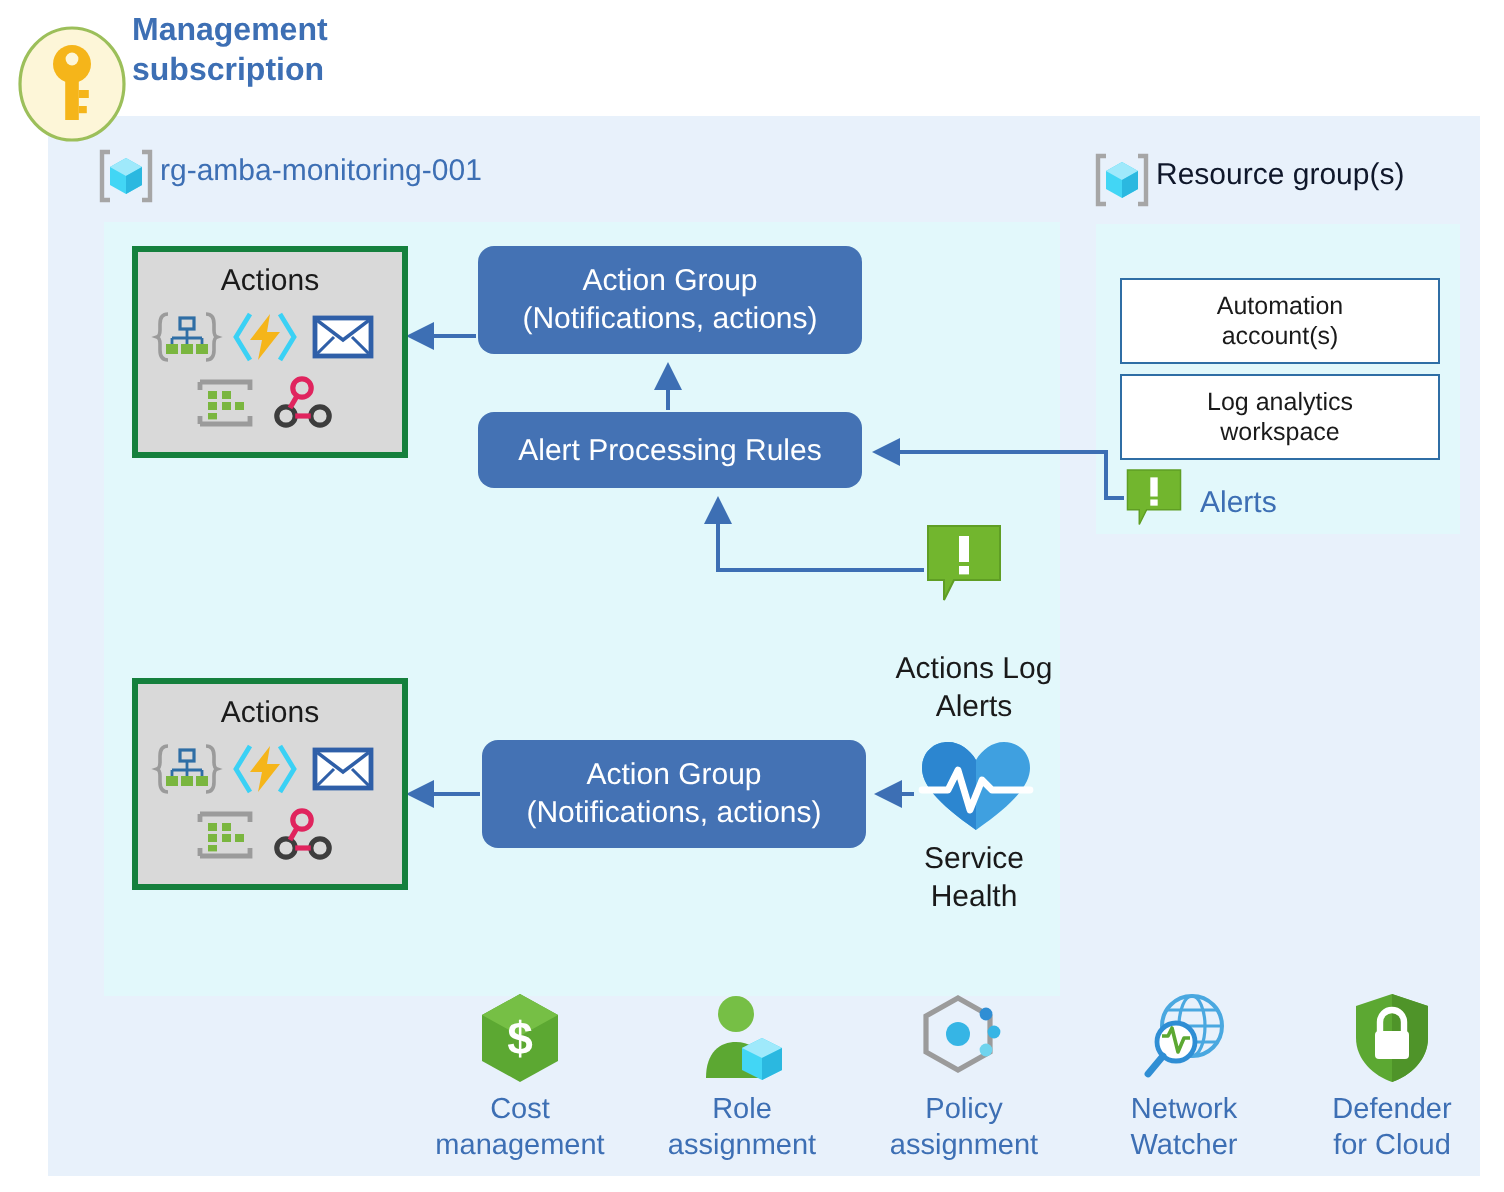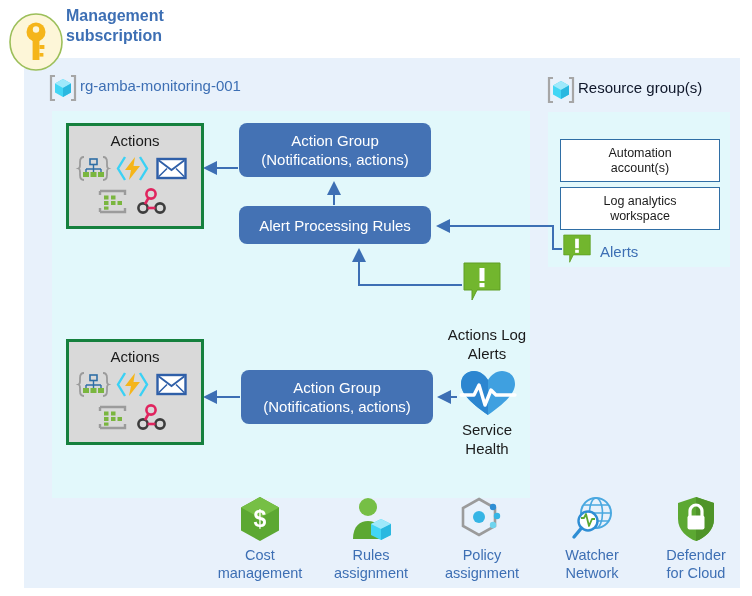--- a/index.html
+++ b/index.html
@@ -354,21 +354,21 @@
       <div class="gfx">
         <svg viewBox="0 0 46 48" width="46" height="48">
           <circle cx="20" cy="12" r="9" fill="#76bf45"></circle>
           <path d="M5 44 C5 31 12 26 20 26 C28 26 35 31 35 44 Z" fill="#5ca832"></path>
           <path d="M33 24 L43 29 L43 40 L33 45 L23 40 L23 29 Z" fill="#42d6f5"></path>
           <path d="M33 24 L43 29 L33 34 L23 29 Z" fill="#9fe9fb"></path>
           <path d="M33 34 L43 29 L43 40 L33 45 Z" fill="#2bb8e0"></path>
         </svg>
       </div>
       <div class="lbl">
-        <div>Rules</div>
+        <div>Role</div>
         <div>assignment</div>
       </div>
     </div>
 
     <div class="bicell b3">
       <div class="gfx">
         <svg viewBox="0 0 46 48" width="46" height="48">
           <path d="M20 4 L36 13 L36 31 L20 40 L4 31 L4 13 Z" fill="none" stroke="#9b9b9b" stroke-width="2.6"></path>
           <circle cx="20" cy="22" r="6" fill="#36b5e5"></circle>
           <circle cx="34" cy="12" r="3.2" fill="#2f8ed4"></circle>
@@ -387,22 +387,22 @@
         <svg viewBox="0 0 46 48" width="46" height="48">
           <circle cx="27" cy="18" r="15" fill="none" stroke="#4aa8e0" stroke-width="2"></circle>
           <ellipse cx="27" cy="18" rx="6.5" ry="15" fill="none" stroke="#4aa8e0" stroke-width="1.6"></ellipse>
           <path d="M12 18 L42 18 M14 10 L40 10 M14 26 L40 26" stroke="#4aa8e0" stroke-width="1.6" fill="none"></path>
           <circle cx="19" cy="26" r="9.5" fill="#ffffff" stroke="#2f8ed4" stroke-width="2.4"></circle>
           <path d="M12 23 L15 23 L17 19 L20 31 L23 24 L26 24" fill="none" stroke="#5ca832" stroke-width="1.8" stroke-linejoin="round"></path>
           <path d="M12.5 33 L5 42" stroke="#2f8ed4" stroke-width="3.4" stroke-linecap="round"></path>
         </svg>
       </div>
       <div class="lbl">
+        <div>Network</div>
         <div>Watcher</div>
-        <div>Network</div>
       </div>
     </div>
 
     <div class="bicell b5">
       <div class="gfx">
         <svg viewBox="0 0 46 48" width="46" height="48">
           <path d="M23 2 L41 8 L41 24 C41 35 32 43 23 46 C14 43 5 35 5 24 L5 8 Z" fill="#5ca832"></path>
           <path d="M23 2 L41 8 L41 24 C41 35 32 43 23 46 Z" fill="#4f9429"></path>
           <path d="M17 21 L17 16 A6 6 0 0 1 29 16 L29 21" fill="none" stroke="#ffffff" stroke-width="3.2"></path>
           <rect x="14.5" y="20.5" width="17" height="14" rx="2" fill="#ffffff"></rect>

